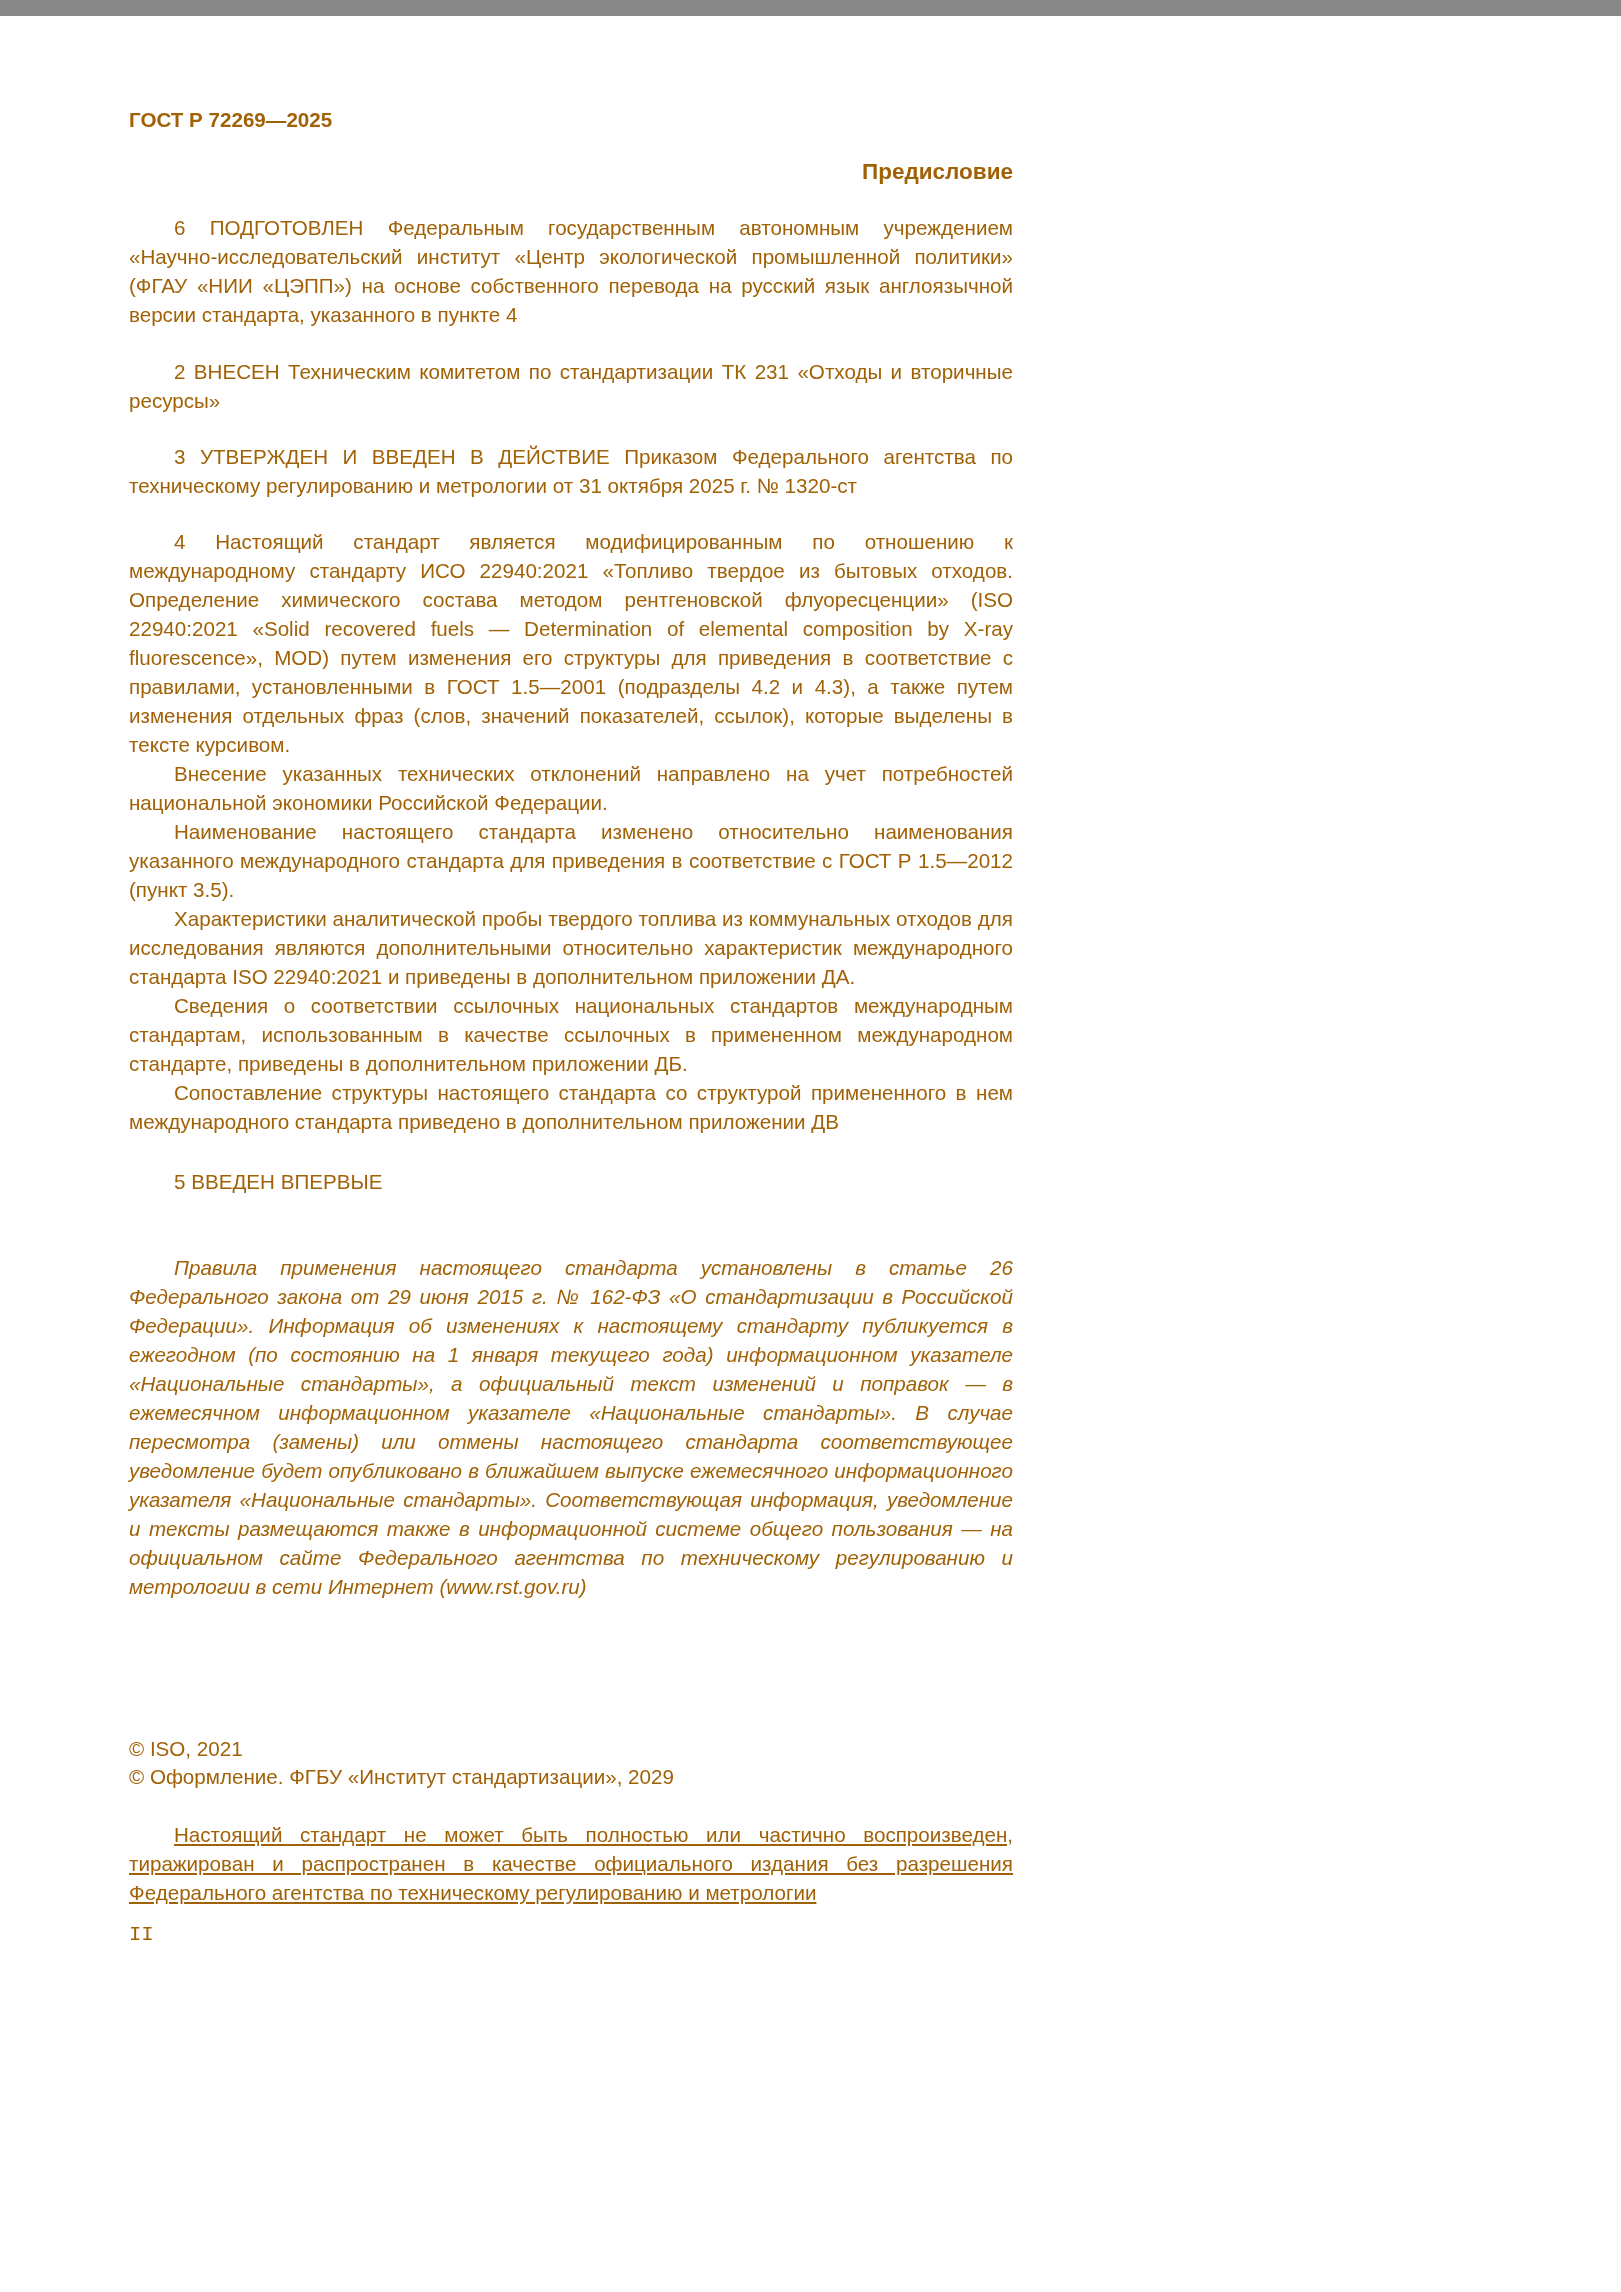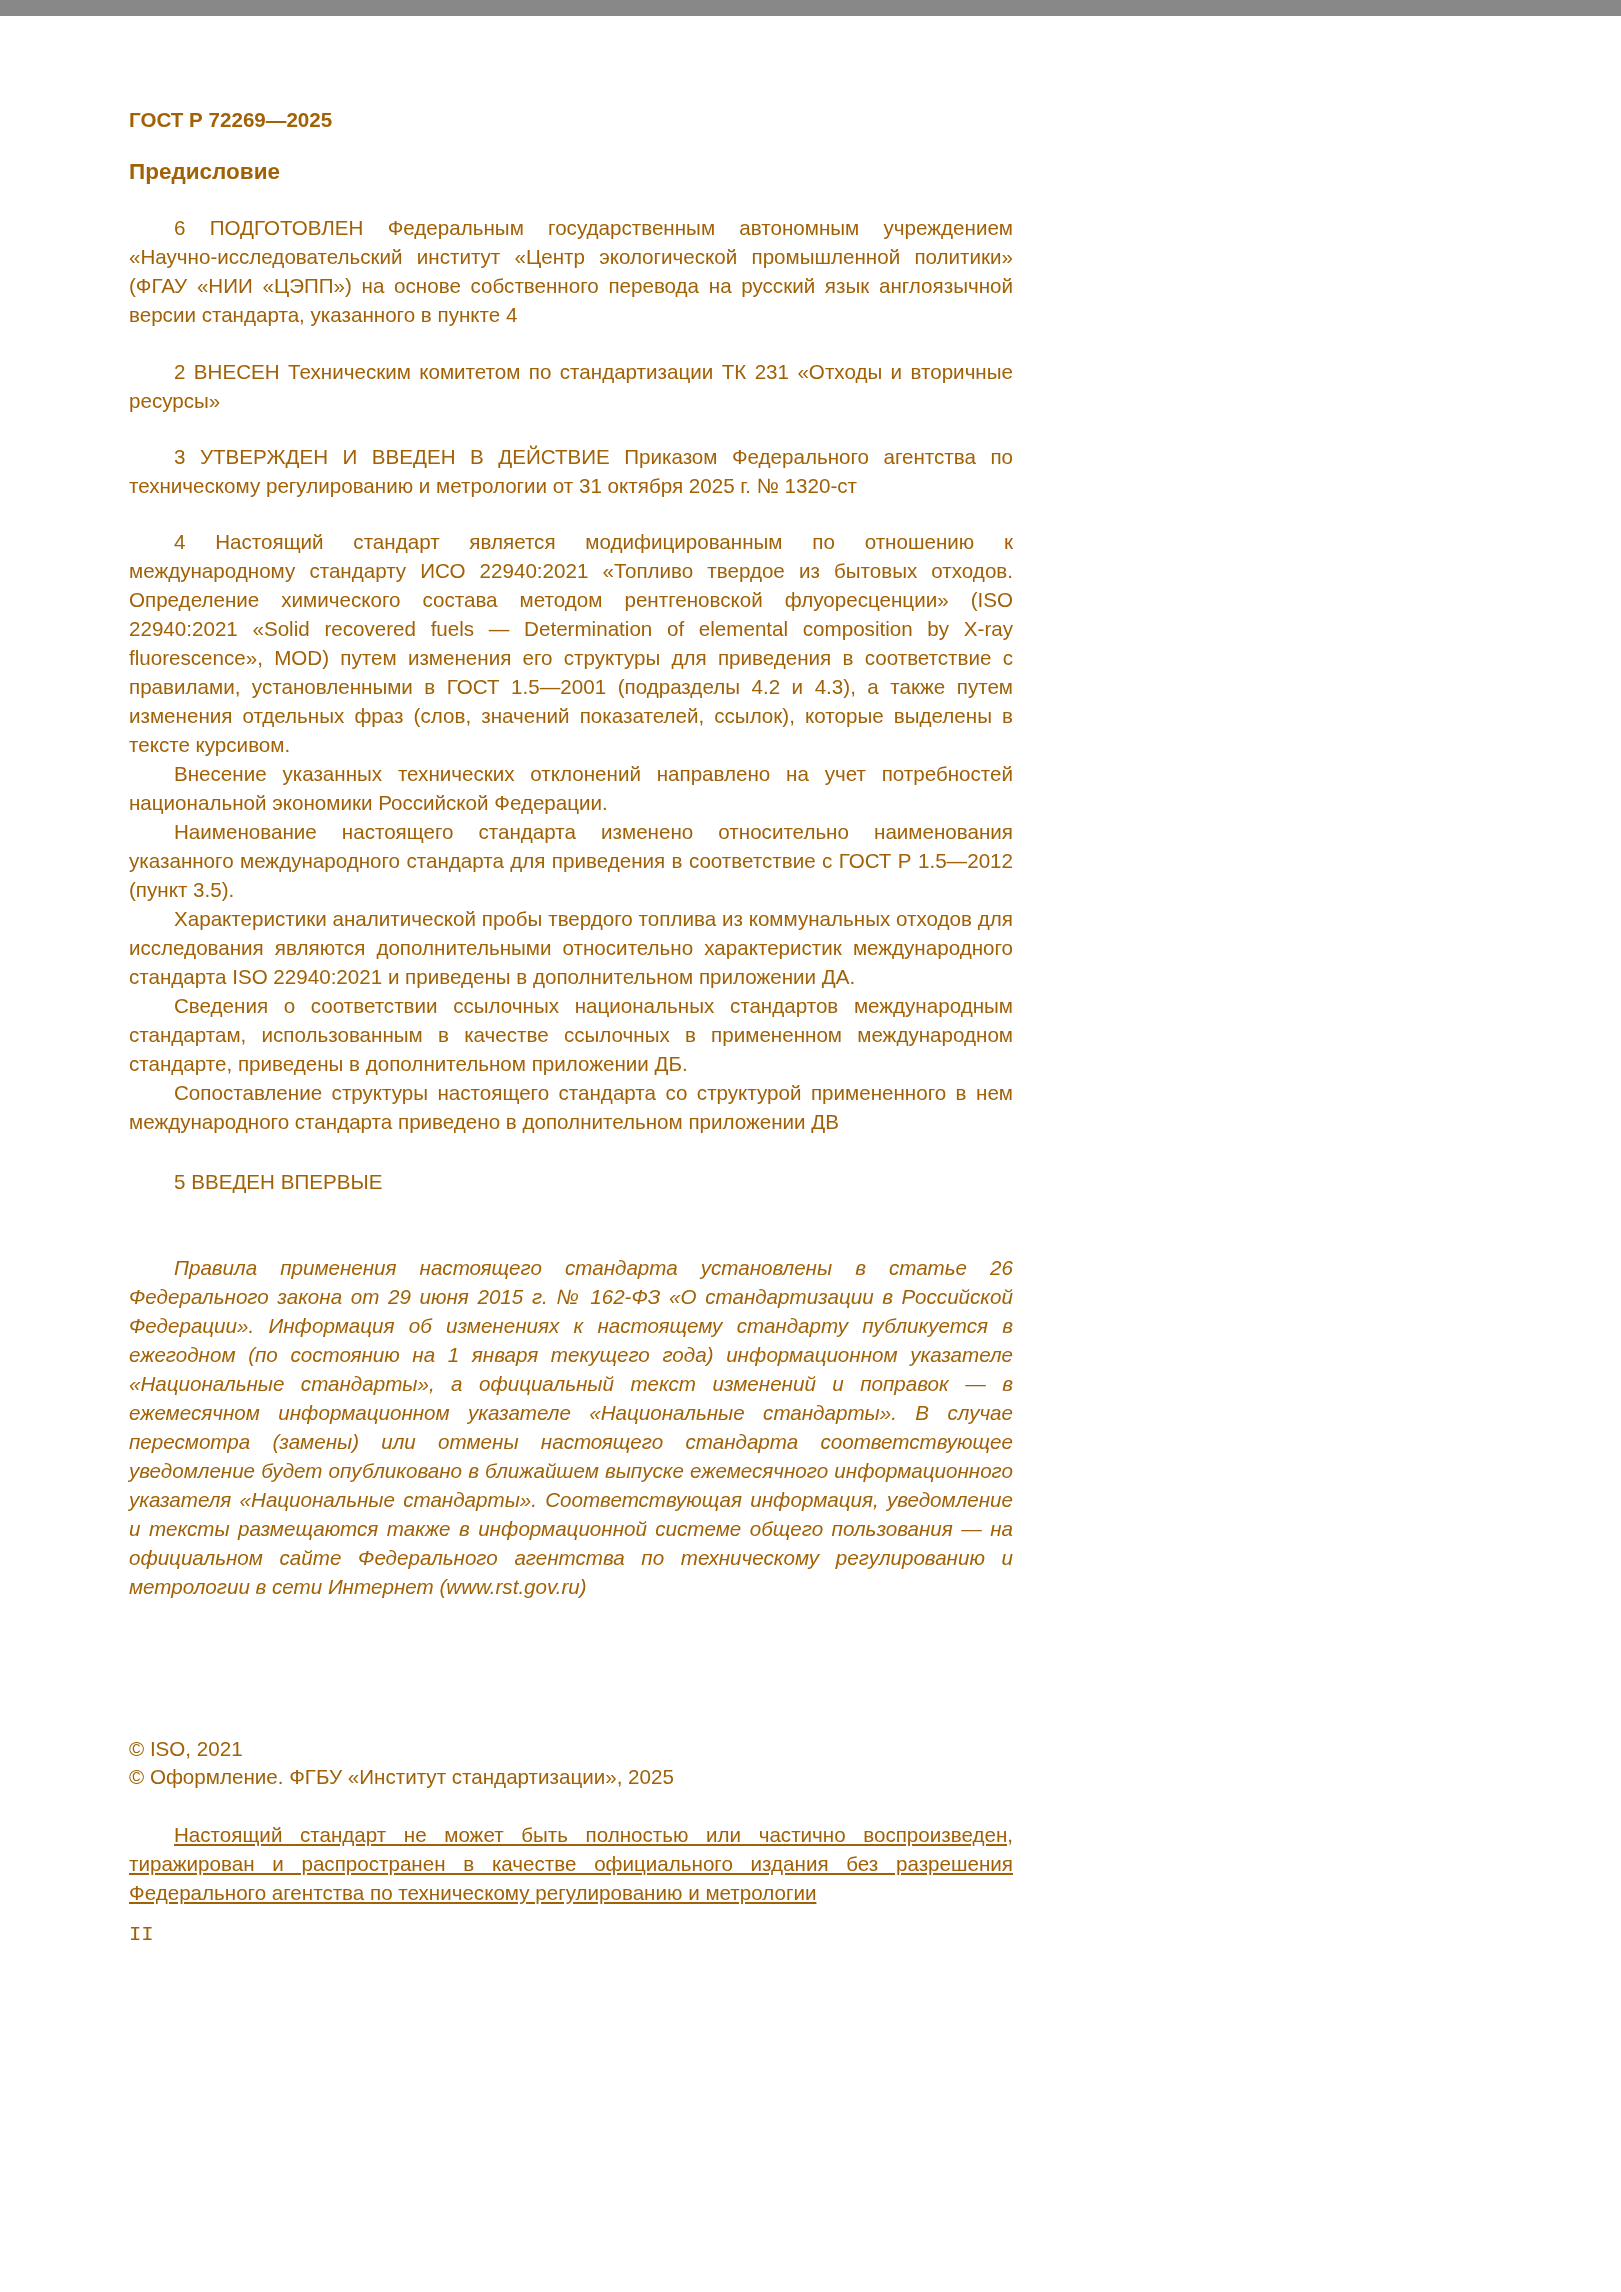--- a/index.html
+++ b/index.html
@@ -21,21 +21,21 @@
     flex-direction: column;
   }
   .doc-number {
     font-size: 20.6px;
     font-weight: bold;
     line-height: 27.4px;
   }
   .page-title {
     font-size: 22.5px;
     font-weight: bold;
-    text-align: left;
+    text-align: right;
     margin-top: 23.5px;
     line-height: 29px;
   }
   .para {
     font-size: 20.6px;
     line-height: 29px;
     text-align: justify;
     text-indent: 45px;
     margin: 0;
   }
@@ -94,21 +94,21 @@
   <p class="para sub">Сведения о соответствии ссылочных национальных стандартов международным стандартам, использованным в качестве ссылочных в примененном международном стандарте, приведены в дополнительном приложении ДБ.</p>
 
   <p class="para sub">Сопоставление структуры настоящего стандарта со структурой примененного в нем международного стандарта приведено в дополнительном приложении ДВ</p>
 
   <p class="para item5">5  ВВЕДЕН ВПЕРВЫЕ</p>
 
   <p class="para legal-note">Правила применения настоящего стандарта установлены в статье 26 Федерального закона от 29 июня 2015 г. № 162-ФЗ «О стандартизации в Российской Федерации». Информация об изменениях к настоящему стандарту публикуется в ежегодном (по состоянию на 1 января текущего года) информационном указателе «Национальные стандарты», а официальный текст изменений и поправок — в ежемесячном информационном указателе «Национальные стандарты». В случае пересмотра (замены) или отмены настоящего стандарта соответствующее уведомление будет опубликовано в ближайшем выпуске ежемесячного информационного указателя «Национальные стандарты». Соответствующая информация, уведомление и тексты размещаются также в информационной системе общего пользования — на официальном сайте Федерального агентства по техническому регулированию и метрологии в сети Интернет (www.rst.gov.ru)</p>
 
   <div class="copyright-block">
     <div>© ISO, 2021</div>
-    <div>© Оформление. ФГБУ «Институт стандартизации», 2025</div>
+    <div>© Оформление. ФГБУ «Институт стандартизации», 2029</div>
   </div>
 
   <p class="para reproduction-note">Настоящий стандарт не может быть полностью или частично воспроизведен, тиражирован и распространен в качестве официального издания без разрешения Федерального агентства по техническому регулированию и метрологии</p>
 
   <div class="page-number">II</div>
 
 </div>
 
 
 </body></html>

